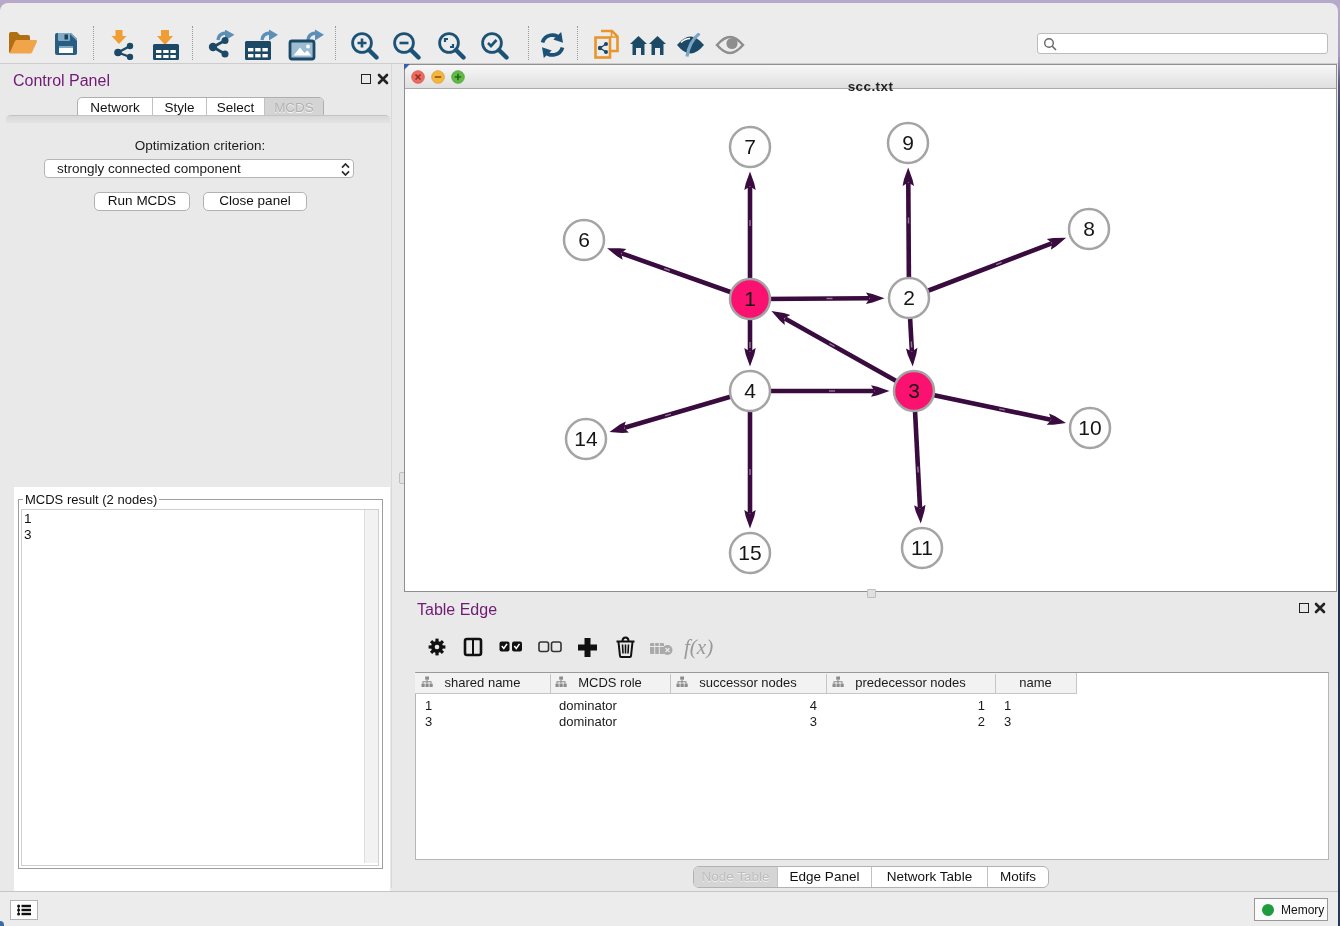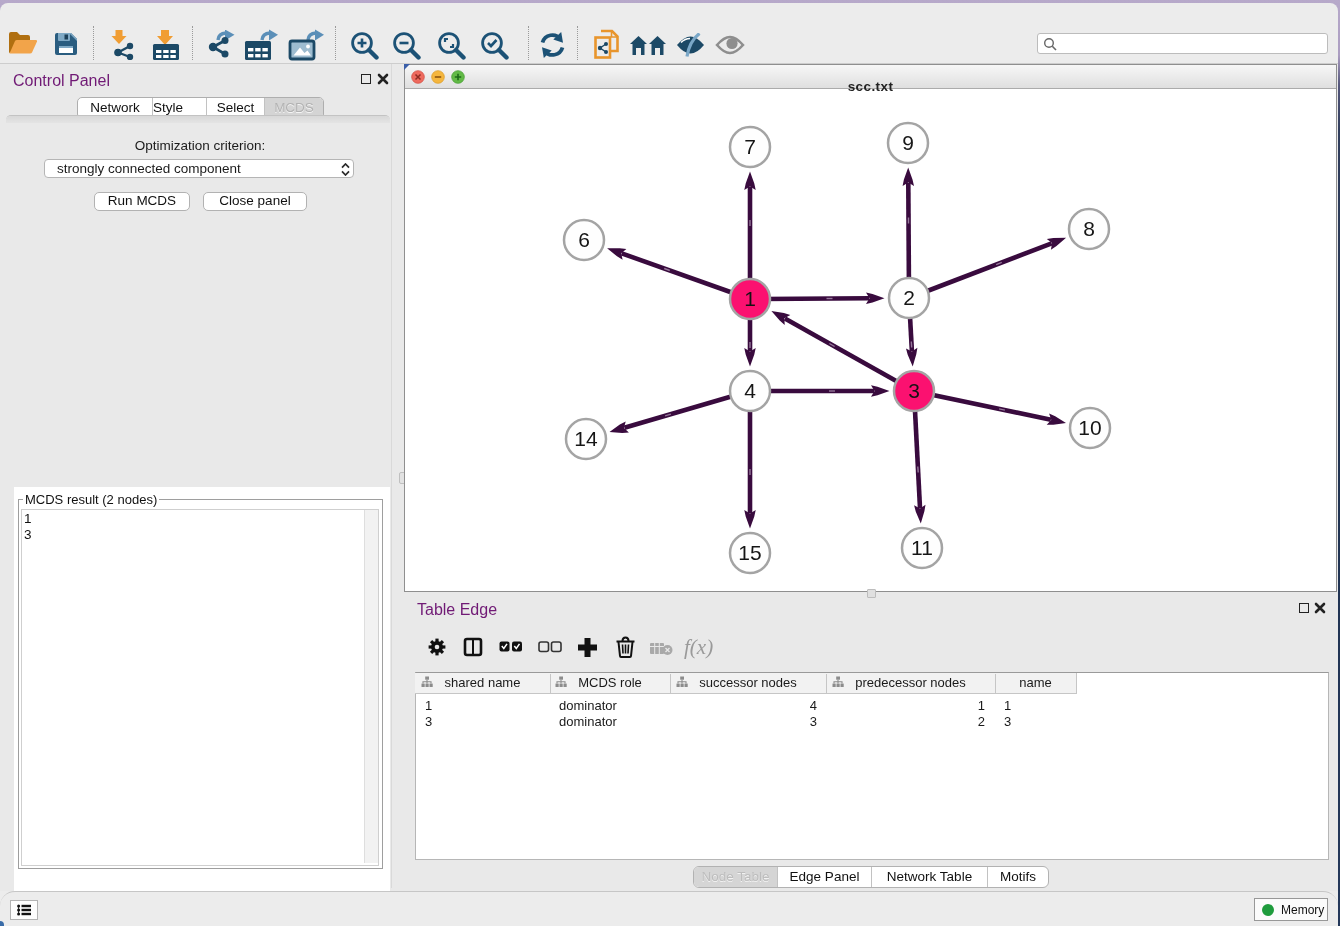--- a/index.html
+++ b/index.html
@@ -19,21 +19,21 @@
 
 #toolbar{position:absolute;left:0;top:20px;width:100%;height:40px;background:#ececec;
   border-bottom:1px solid #cdcdcd;}
 .tsep{position:absolute;top:3px;height:34px;width:0;border-left:1px dotted #9a9a9a;}
 #search{position:absolute;left:1037px;top:10px;width:289px;height:19px;background:#fff;
   border:1px solid #bcbcbc;border-radius:3px;}
 
 #main{position:absolute;left:0;top:61px;width:100%;height:827px;background:#e9e9e9;}
 
 #statusbar{position:absolute;left:0;top:888px;width:100%;height:35px;background:#ececec;
-  border-top:1px solid #c6c6c6;border-radius:15px;}
+  border-top:1px solid #c6c6c6;}
 .panelhead{font-size:16px;color:#701a75;}
 .text13{font-size:13px;color:#1a1a1a;}
 </style>
 </head>
 <body>
 <div style="position:absolute;left:0;bottom:0;width:4px;height:5px;background:#3a6ca8;border-radius:0 4px 0 0;z-index:10;"></div>
 <div id="app">
   <div id="toolbar">
 
     <svg class="abs" style="left:8px;top:8px;" width="30" height="25" viewBox="0 0 30 25">
@@ -186,21 +186,21 @@
   <div id="main">
 
     <div class="abs panelhead" style="left:13px;top:8px;">Control Panel</div>
     <div class="abs" style="left:361px;top:10px;width:8px;height:8px;border:1.6px solid #222;"></div>
     <svg class="abs" style="left:377px;top:9px;" width="12" height="12" viewBox="0 0 12 12">
       <path d="M2 2 L10 10 M10 2 L2 10" stroke="#222" stroke-width="2.6" stroke-linecap="round"></path>
     </svg>
 
     <div class="abs" style="left:77px;top:33px;width:245px;height:20px;border:1px solid #aeaeae;border-radius:5px;background:#fff;overflow:hidden;font-size:13.5px;">
       <div class="abs" style="left:0;top:0;width:74px;height:20px;border-right:1px solid #c2c2c2;text-align:center;line-height:20px;color:#111;">Network</div>
-      <div class="abs" style="left:75px;top:0;width:53px;height:20px;border-right:1px solid #c2c2c2;line-height:20px;color:#111;">Style</div>
+      <div class="abs" style="left:75px;top:0;width:53px;height:20px;border-right:1px solid #c2c2c2;text-align:center;line-height:20px;color:#111;">Style</div>
       <div class="abs" style="left:129px;top:0;width:57px;height:20px;border-right:1px solid #c2c2c2;text-align:center;line-height:20px;color:#111;">Select</div>
       <div class="abs" style="left:187px;top:0;width:58px;height:20px;background:#d4d4d4;text-align:center;line-height:20px;color:#b2b2b2;text-shadow:0 1px 0 #f4f4f4;">MCDS</div>
     </div>
 
     <div class="abs" style="left:6px;top:51px;width:384px;height:764px;background:#e9e9e9;border-radius:5px;border-top:1px solid #c3c3c3;">
       <div class="abs" style="left:0;top:0;width:100%;height:7px;background:linear-gradient(#d8d8d8,#e4e4e4);border-radius:5px 5px 0 0;"></div>
     </div>
     <div class="abs" style="left:0px;top:74px;width:400px;text-align:center;font-size:13.5px;color:#1b1b1b;">Optimization criterion:</div>
 
     <div class="abs" style="left:44px;top:95px;width:308px;height:17px;background:#fff;border:1px solid #b5b5b5;border-radius:4px;">

